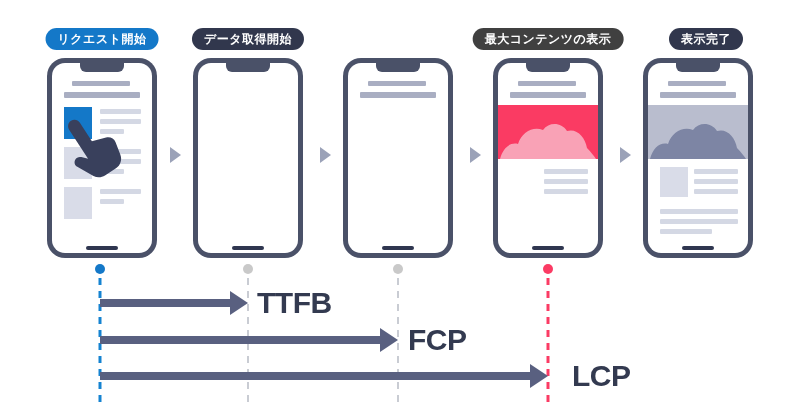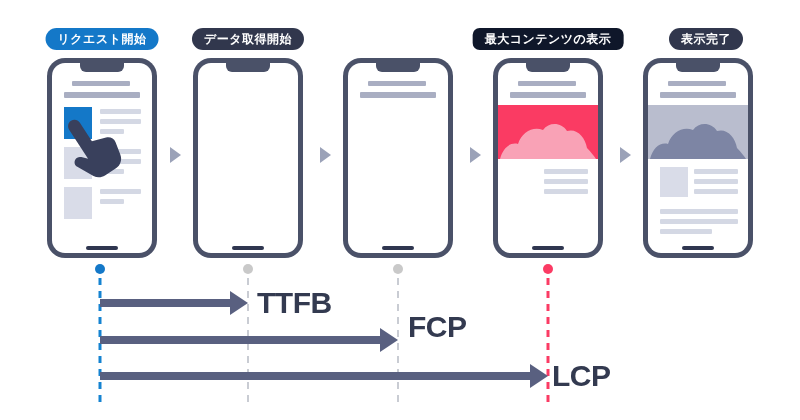--- a/index.html
+++ b/index.html
@@ -5,21 +5,21 @@
   html,body{margin:0;padding:0;background:#fff;}
   #canvas{position:relative;width:800px;height:420px;background:#ffffff;overflow:hidden;
           font-family:"Liberation Sans","DejaVu Sans",sans-serif;}
 
   
   .badge{position:absolute;top:28px;transform:translateX(-50%);
          height:22px;line-height:22px;padding:0 12px;border-radius:12px;
          color:#ffffff;font-size:12px;font-weight:bold;white-space:nowrap;letter-spacing:.5px;}
   .badge-blue{background:#1478c8;}
   .badge-dark{background:#31374d;}
-  .badge-pink{background:#0f172a;border-radius:7px;}
+  .badge-pink{background:#404040;}
 
   
   .phone{position:absolute;top:58px;width:110px;height:200px;background:#4a5168;border-radius:18px;}
   .screen{position:absolute;left:5px;top:5px;right:5px;bottom:5px;background:#ffffff;border-radius:13px;overflow:hidden;}
   .notch{position:absolute;left:50%;top:5px;transform:translateX(-50%);width:44px;height:9px;
          background:#4a5168;border-radius:0 0 6px 6px;}
   .homebar{position:absolute;left:50%;bottom:8px;transform:translateX(-50%);width:32px;height:4px;
            background:#2f3650;border-radius:2px;}
 
   
@@ -154,19 +154,19 @@
   <div class="dash dash-gray" style="left:248px"></div>
   <div class="dash dash-gray" style="left:398px"></div>
   <div class="dash dash-pink" style="left:548px"></div>
 
   <div class="shaft" style="top:299px;width:130px"></div>
   <div class="head" style="left:230px;top:291px"></div>
   <div class="metric-label" style="left:257px;top:286px">TTFB</div>
 
   <div class="shaft" style="top:336px;width:280px"></div>
   <div class="head" style="left:380px;top:328px"></div>
-  <div class="metric-label" style="left:408px;top:310px">FCP</div>
+  <div class="metric-label" style="left:408px;top:323px">FCP</div>
 
   <div class="shaft" style="top:372px;width:430px"></div>
   <div class="head" style="left:530px;top:364px"></div>
-  <div class="metric-label" style="left:552px;top:359px">LCP</div>
+  <div class="metric-label" style="left:572px;top:359px">LCP</div>
 
 </div>
 
 </body></html>

